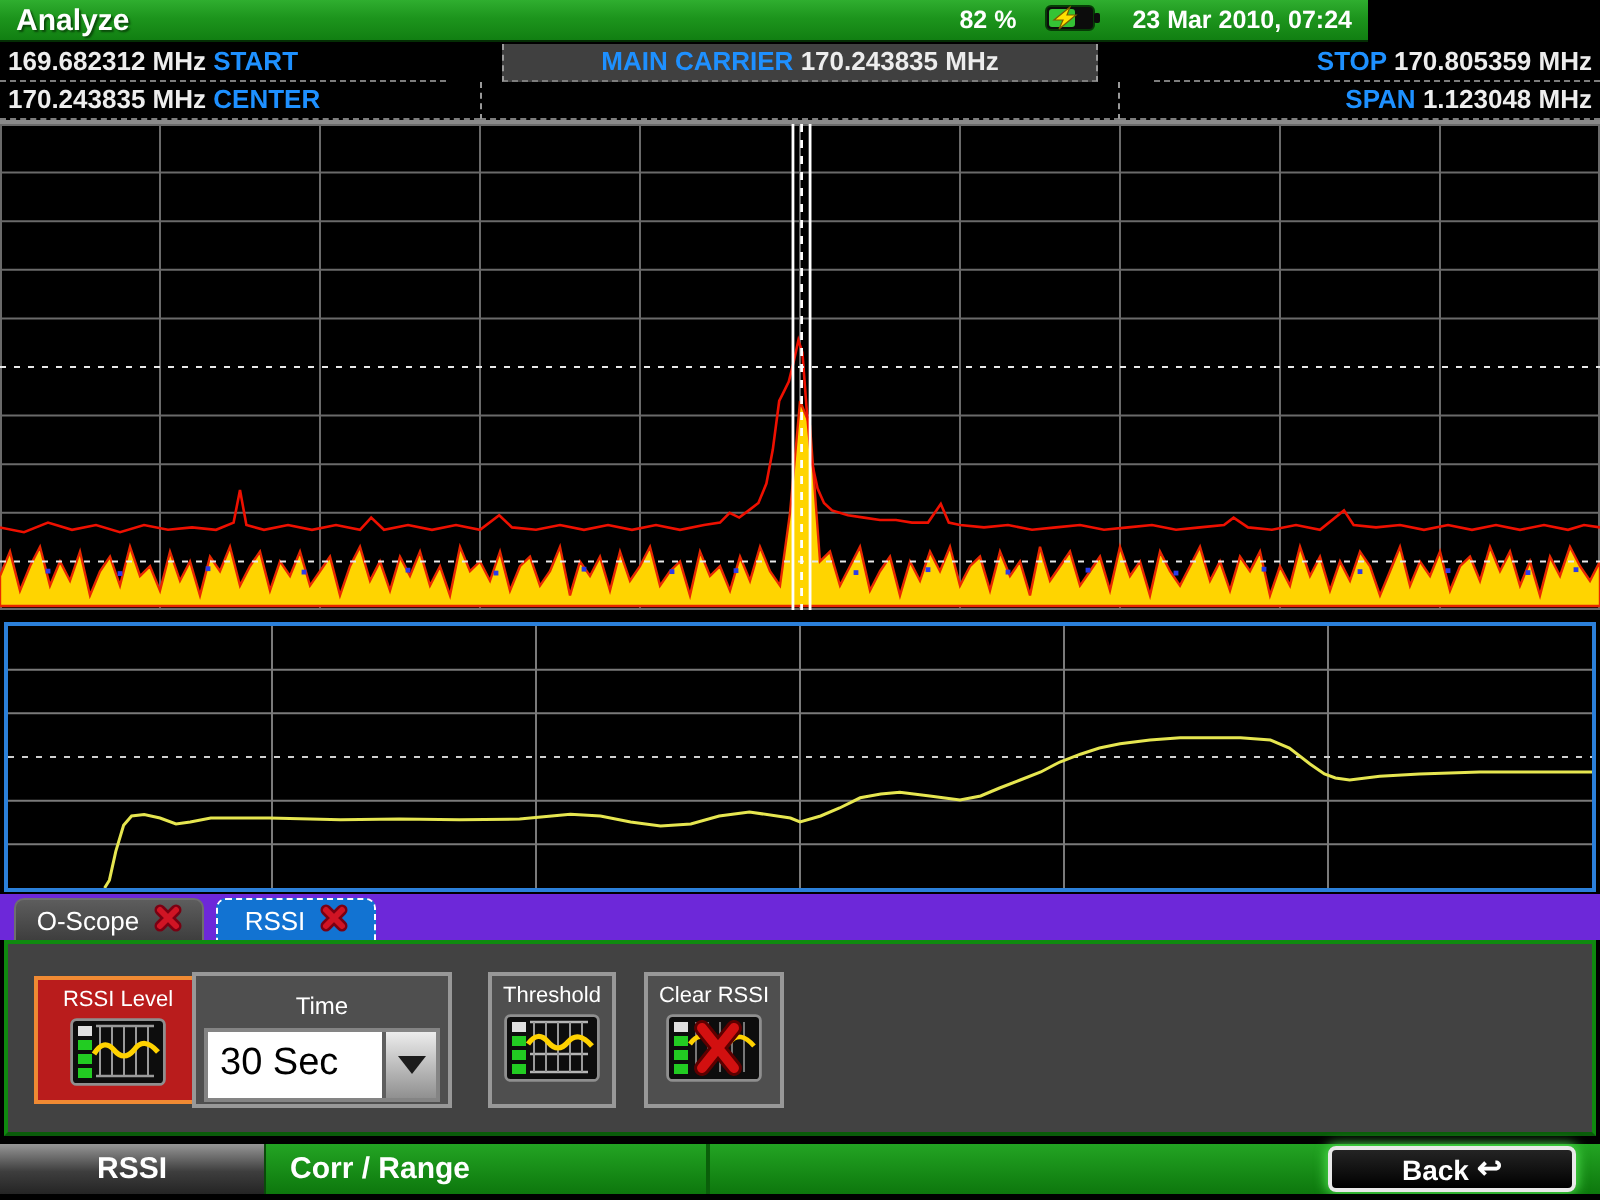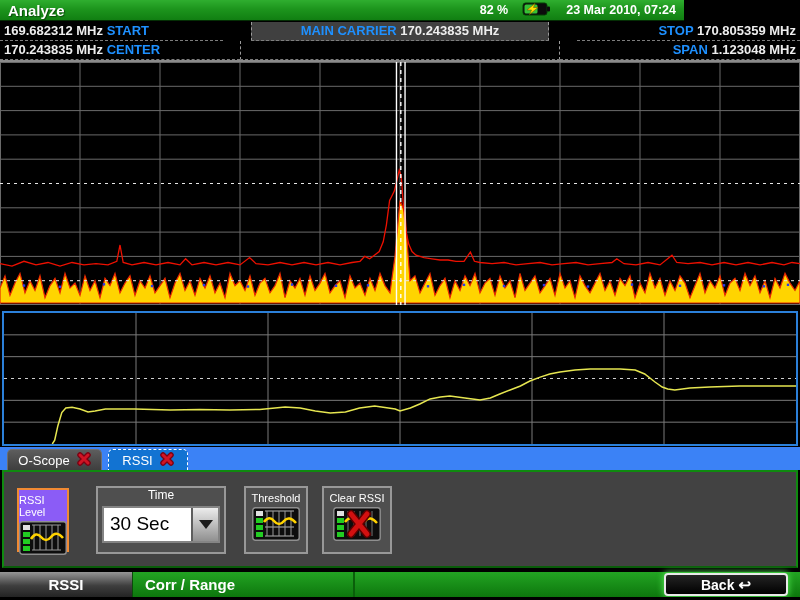--- a/index.html
+++ b/index.html
@@ -30,36 +30,36 @@
   
   .spectrum { position:absolute; top:60px; left:0; width:800px; height:245px; background:#000;
     border-top:2px solid #8a8a8a; }
   .spectrum svg, .rssi-wrap svg { display:block; width:100%; height:100%; }
 
   
   .rssi-wrap { position:absolute; top:311px; left:2px; width:796px; height:135px;
     border:2px solid #2b80da; background:#000; }
 
   
-  .tabbar { position:absolute; top:447px; left:0; width:800px; height:23px; background:#3b82f6; }
+  .tabbar { position:absolute; top:447px; left:0; width:800px; height:23px; background:#6d28d9; }
   .tab { position:absolute; bottom:0; height:21px; display:flex; align-items:center; justify-content:center;
     gap:7px; color:#fff; font-size:13px; border-radius:5px 5px 0 0; cursor:default; }
   .tab.oscope { left:7px; width:95px; background:linear-gradient(180deg,#5d5d5d,#3e3e3e);
     border:1px solid #6e6e6e; border-bottom:none; }
   .tab.rssi-tab { left:108px; width:80px; background:#1273d2; border:1px dashed #ffffff; border-bottom:none; }
 
   
   .panel { position:absolute; top:470px; left:2px; width:796px; height:98px; background:#424242;
     border:2px solid #0f8a0f; border-bottom-color:#0a5c0a; }
   .btn-label { color:#fff; font-size:11px; margin-top:4px; line-height:12px; }
-  .btn-orange { position:absolute; left:13px; top:16px; width:52px; height:64px;
-    background:#8b5cf6; border:2px solid #f08a33; display:flex; flex-direction:column; align-items:center; }
+  .btn-orange { position:absolute; left:13px; top:16px; width:84px; height:64px;
+    background:#b91c1c; border:2px solid #f08a33; display:flex; flex-direction:column; align-items:center; }
   .group-time { position:absolute; left:92px; top:14px; width:130px; height:68px;
     background:#4f4f4f; border:2px solid #989898; display:flex; flex-direction:column; align-items:center; }
-  .time-label { color:#fff; font-size:12px; margin-top:0; }
+  .time-label { color:#fff; font-size:12px; margin-top:8px; }
   .dropdown { margin-top:4px; width:118px; height:37px; background:#fff; border:2px solid #848484; display:flex; }
   .dd-value { flex:1; color:#000; font-size:19px; line-height:31px; padding-left:6px; overflow:hidden; }
   .dd-arrow { width:27px; background:linear-gradient(180deg,#ececec,#909090);
     border-left:2px solid #5e5e5e; display:flex; align-items:center; justify-content:center; }
   .dd-tri { width:0; height:0; border-left:7px solid transparent; border-right:7px solid transparent;
     border-top:9px solid #1c1c1c; }
   .btn-gray { position:absolute; top:14px; background:#4f4f4f; border:2px solid #989898;
     display:flex; flex-direction:column; align-items:center; height:68px; }
   .btn-threshold { left:240px; width:64px; }
   .btn-clear { left:318px; width:70px; }

